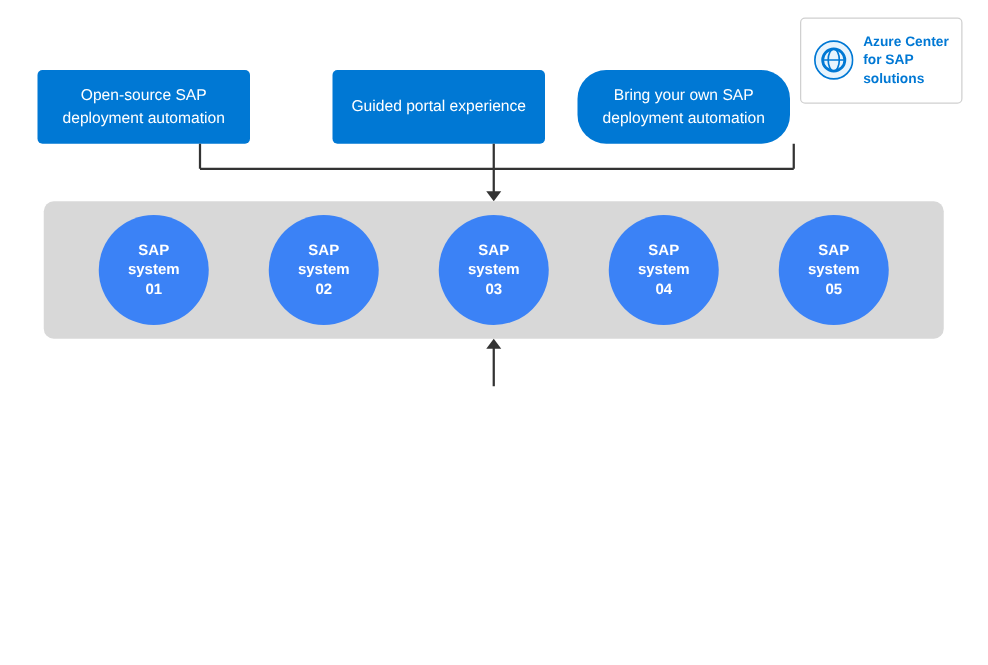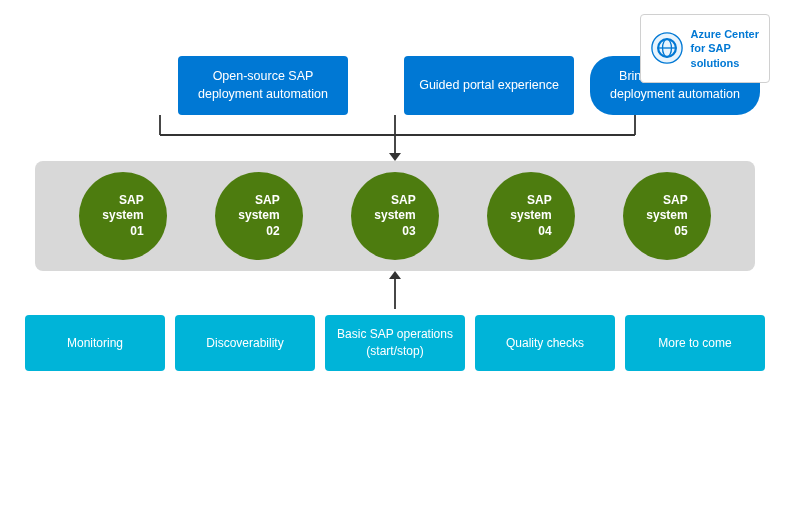--- a/index.html
+++ b/index.html
@@ -43,22 +43,22 @@
     .azure-logo-text {
       font-size: 11px;
       color: #0078d4;
       font-weight: 600;
       line-height: 1.3;
     }
 
     
     .top-row {
       display: flex;
-      gap: 16px;
-      justify-content: flex-end;
+      gap: 26px;
+      justify-content: flex-start;
       margin-top: 36px;
       width: 100%;
     }
 
     .blue-box {
       background: #0078d4;
       color: #fff;
       border-radius: 4px;
       text-align: center;
       font-size: 12.5px;
@@ -92,32 +92,32 @@
       width: 720px;
       height: 110px;
       display: flex;
       align-items: center;
       justify-content: space-around;
       padding: 0 20px;
       position: relative;
     }
 
     .sap-circle {
-      background: #4d7c0f;
+      background: #3b82f6;
       border-radius: 50%;
       width: 88px;
       height: 88px;
       display: flex;
       align-items: center;
       justify-content: center;
       flex-direction: column;
       color: #fff;
       font-size: 12px;
       font-weight: 600;
-      text-align: right;
+      text-align: center;
       line-height: 1.3;
     }
 
     
     .bottom-row {
       display: flex;
       gap: 10px;
       justify-content: center;
       width: 740px;
     }
@@ -211,31 +211,14 @@
   </div>
 
   <div style="position:relative; width:640px; height:44px;">
     <svg width="640" height="44" style="position:absolute;top:0;left:0;overflow:visible;">
 
       <line x1="320" y1="4" x2="320" y2="38" stroke="#333" stroke-width="1.8"></line>
       <polygon points="314,8 320,0 326,8" fill="#333"></polygon>
     </svg>
   </div>
 
-  <div class="bottom-row">
-    <div class="cyan-box">
-      <span>Monitoring</span>
-    </div>
-    <div class="cyan-box">
-      <span>Discoverability</span>
-    </div>
-    <div class="cyan-box">
-      <span>Basic SAP operations (start/stop)</span>
-    </div>
-    <div class="cyan-box">
-      <span>Quality checks</span>
-    </div>
-    <div class="cyan-box">
-      <span>More to come</span>
-    </div>
-  </div>
 
 </div>
 
 </body></html>

